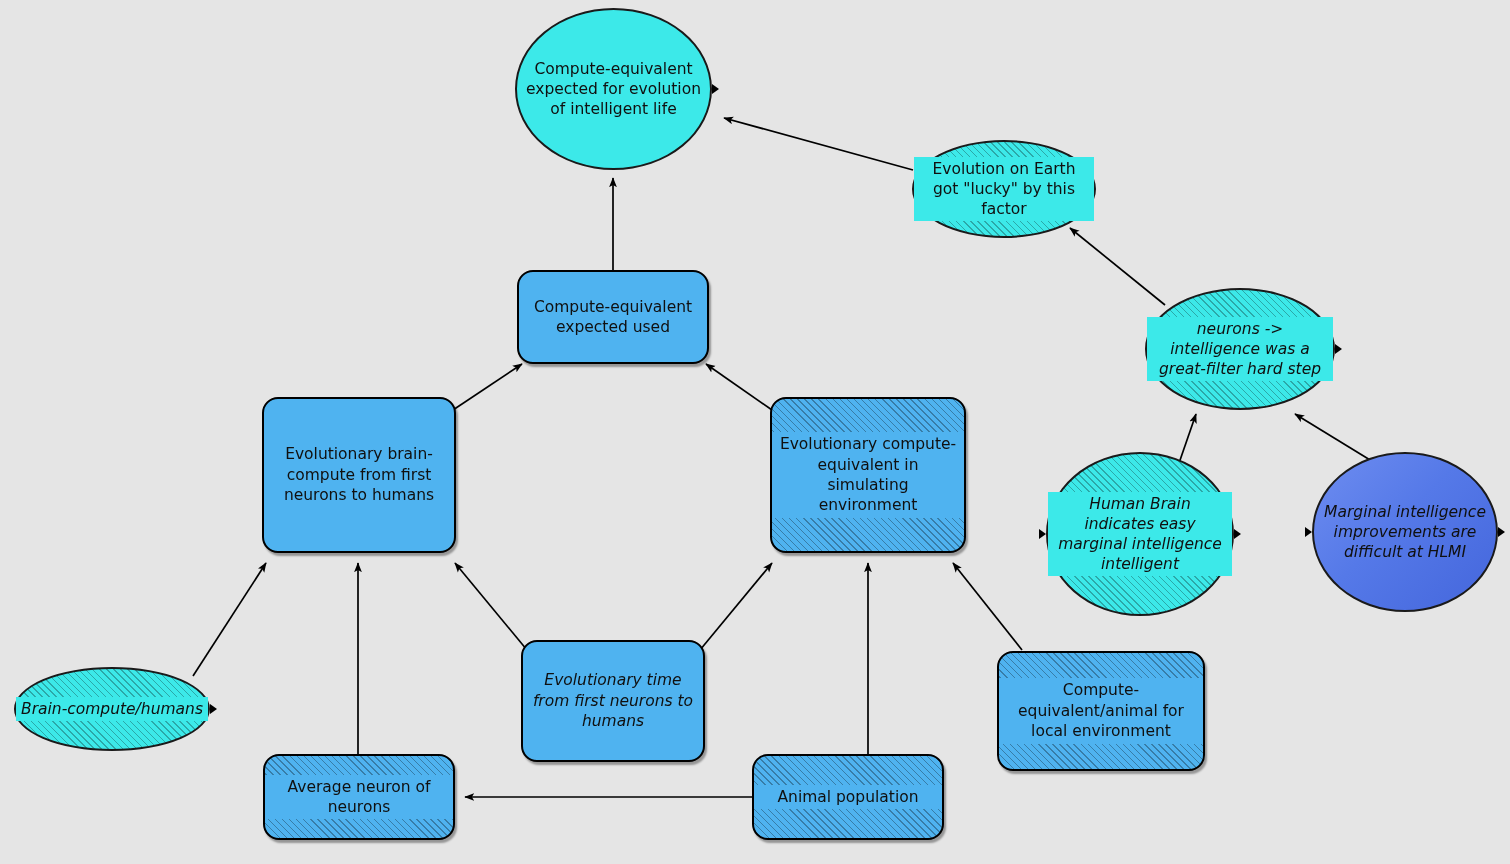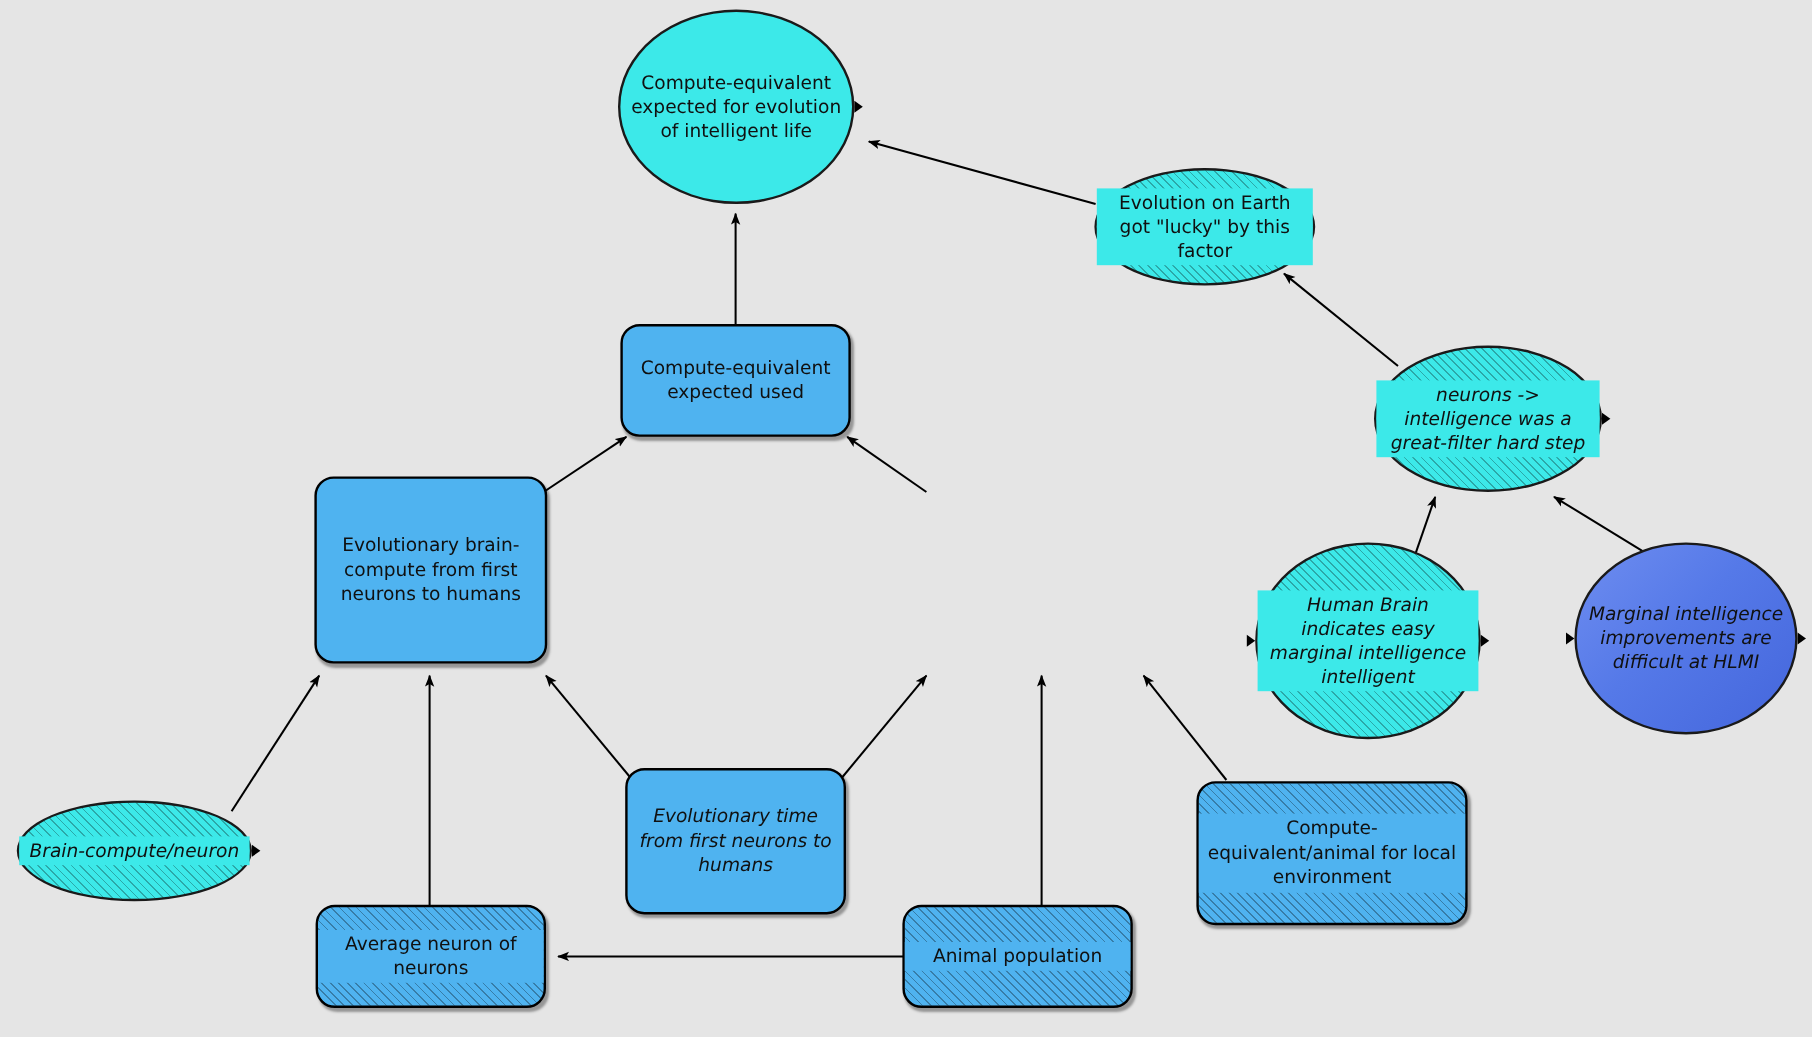--- a/index.html
+++ b/index.html
@@ -128,43 +128,46 @@
 
   <div class="node ell cy hatch italic" style="left:1145px;top:288px;width:190px;height:122px;">
     <span class="lbl">neurons -&gt; intelligence was a great-filter hard step</span>
     <i class="port" style="right:-9px;top:50%;margin-top:-5px;"></i>
   </div>
 
   <div class="node rect solid" style="left:262px;top:397px;width:194px;height:156px;">
     <span class="lbl">Evolutionary brain-compute from first neurons to humans</span>
   </div>
 
+  <div class="node rect hatch" style="left:770px;top:397px;width:196px;height:156px;">
+    <span class="lbl">Evolutionary compute-equivalent in simulating environment</span>
+  </div>
 
   <div class="node ell cy hatch italic" style="left:1046px;top:452px;width:188px;height:164px;">
     <span class="lbl">Human Brain indicates easy marginal intelligence intelligent</span>
     <i class="port" style="left:-9px;top:50%;margin-top:-5px;"></i>
     <i class="port" style="right:-9px;top:50%;margin-top:-5px;"></i>
   </div>
 
   <div class="node ell purple italic" style="left:1312px;top:452px;width:186px;height:160px;">
     <span class="lbl">Marginal intelligence improvements are difficult at HLMI</span>
     <i class="port" style="left:-9px;top:50%;margin-top:-5px;"></i>
     <i class="port" style="right:-9px;top:50%;margin-top:-5px;"></i>
   </div>
 
   <div class="node ell cy hatch italic" style="left:14px;top:667px;width:196px;height:84px;">
-    <span class="lbl">Brain-compute/neuron</span>
+    <span class="lbl">Brain-compute/humans</span>
     <i class="port" style="right:-9px;top:50%;margin-top:-5px;"></i>
   </div>
 
   <div class="node rect solid" style="left:521px;top:640px;width:184px;height:122px;font-style:italic;">
     <span class="lbl">Evolutionary time from first neurons to humans</span>
   </div>
 
-  <div class="node rect hatch" style="left:997px;top:651px;width:226px;height:120px;">
+  <div class="node rect hatch" style="left:997px;top:651px;width:208px;height:120px;">
     <span class="lbl">Compute-equivalent/animal for local environment</span>
   </div>
 
   <div class="node rect hatch" style="left:263px;top:754px;width:192px;height:86px;">
     <span class="lbl">Average neuron of neurons</span>
   </div>
 
   <div class="node rect hatch" style="left:752px;top:754px;width:192px;height:86px;">
     <span class="lbl">Animal population</span>
   </div>

